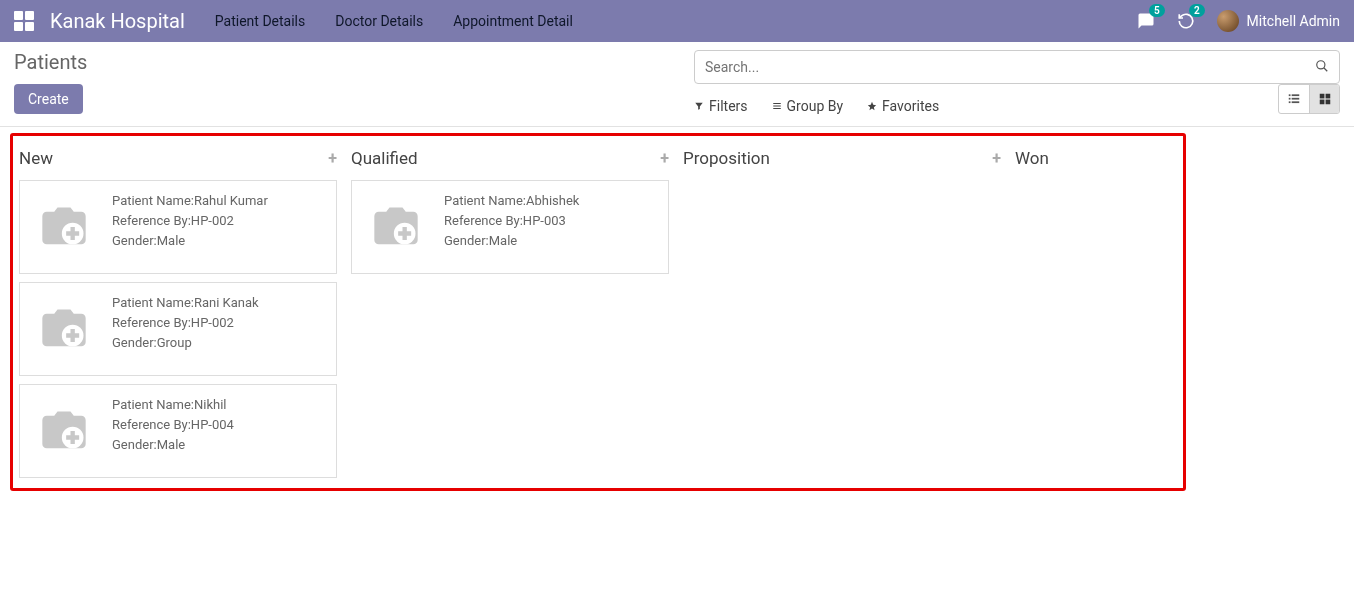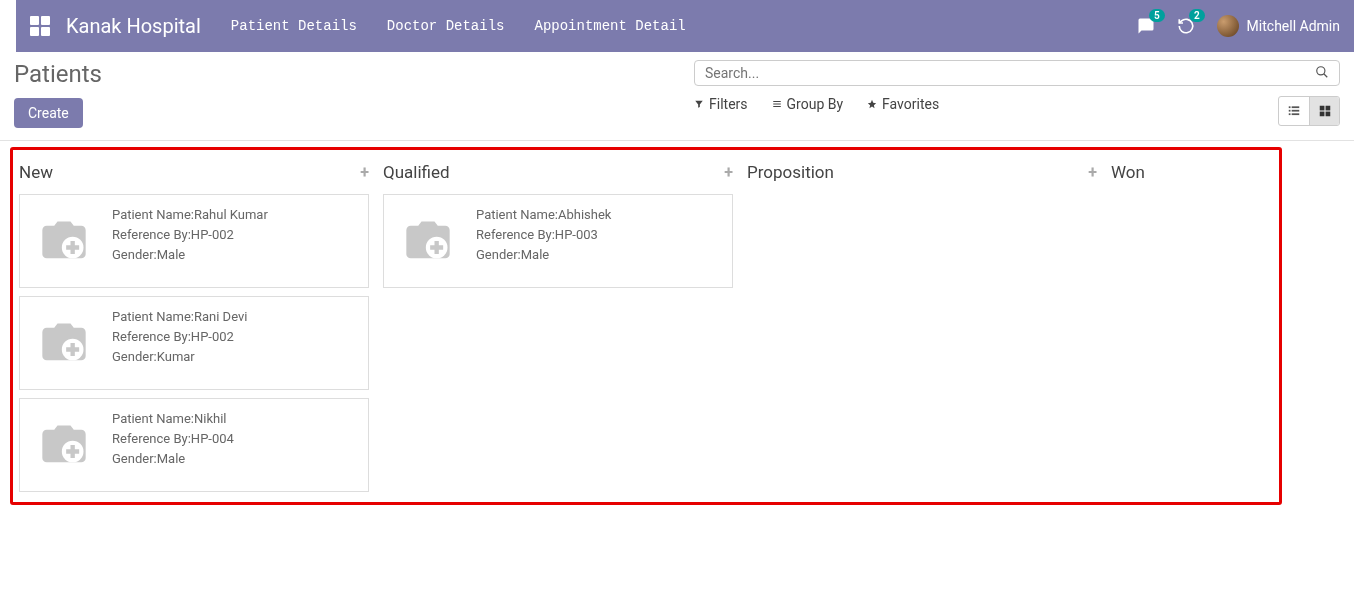--- a/index.html
+++ b/index.html
@@ -1,57 +1,57 @@
 <!DOCTYPE html>
 <html><head>
 <meta charset="utf-8">
 <style>
   * { box-sizing: border-box; margin: 0; padding: 0; font-family: -apple-system, BlinkMacSystemFont, "Segoe UI", Roboto, Helvetica, Arial, sans-serif; }
   body { background: #fff; width: 1354px; height: 611px; overflow: hidden; }
 
   
   .topbar {
-    display: flex; align-items: center; height: 52px;
-    background: #7c7bad; color: #fff; padding: 0 14px; margin-left: 16px;
+    display: flex; align-items: center; height: 42px;
+    background: #7c7bad; color: #fff; padding: 0 14px;
   }
   .apps-icon { width: 20px; height: 20px; display: grid; grid-template-columns: 1fr 1fr; grid-template-rows: 1fr 1fr; gap: 2px; margin-right: 16px; cursor: pointer; }
   .apps-icon > div { background: #fff; border-radius: 1px; }
   .brand { font-size: 20px; font-weight: 400; margin-right: 30px; }
-  .navlink { color: #ffffff; font-size: 14px; margin-right: 30px; cursor: pointer; font-family: Liberation Mono, monospace; }
+  .navlink { color: #0f172a; font-size: 14px; margin-right: 30px; cursor: pointer; }
   .topbar .spacer { flex: 1; }
   .icon-btn { position: relative; margin-right: 22px; cursor: pointer; display: flex; align-items: center; }
   .badge { position: absolute; top: -8px; right: -10px; background: #00a09d; color: #fff; font-size: 10px; padding: 1px 5px; border-radius: 8px; font-weight: 600; }
   .avatar { width: 22px; height: 22px; border-radius: 50%; background: radial-gradient(circle at 30% 30%, #c99c6e, #5d3a1a); margin-right: 8px; }
   .username { font-size: 14px; }
 
   
   .control-panel { border-bottom: 1px solid #e2e2e2; padding: 8px 14px 12px; }
   .cp-row1 { display: flex; align-items: flex-start; gap: 20px; }
   .cp-left { flex: 0 0 660px; }
   .cp-right { flex: 1; position: relative; }
-  .page-title { font-size: 24px; color: #666; margin-bottom: 10px; }
+  .page-title { font-size: 20px; color: #666; margin-bottom: 10px; }
   .btn-create {
     background: #7c7bad; color: #ffffff; border: none; padding: 7px 14px;
     font-size: 14px; border-radius: 4px; cursor: pointer;
   }
-  .search-wrap { border: 1px solid #ccc; border-radius: 4px; display: flex; align-items: center; height: 26px; padding: 0 10px; }
+  .search-wrap { border: 1px solid #ccc; border-radius: 4px; display: flex; align-items: center; height: 34px; padding: 0 10px; }
   .search-wrap input { flex: 1; border: none; outline: none; font-size: 14px; color: #444; }
-  .cp-row2 { display: flex; align-items: flex-start; margin-top: 10px; }
+  .cp-row2 { display: flex; align-items: flex-end; }
   .filter-chip { font-size: 14px; color: #444; margin-right: 24px; cursor: pointer; display: flex; align-items: center; gap: 5px; }
   .filter-chip svg { width: 10px; height: 10px; }
   .cp-row2 .flex-spacer { flex: 1; }
   .view-switch { display: flex; border: 1px solid #ccc; border-radius: 3px; overflow: hidden; }
   .view-btn { width: 30px; height: 28px; display: flex; align-items: center; justify-content: center; cursor: pointer; }
   .view-btn.active { background: #e2e2e2; }
   .view-btn + .view-btn { border-left: 1px solid #ccc; }
 
   
   .kanban { display: flex; padding: 2px 6px; gap: 14px; align-items: flex-start; }
   .highlight-columns { border: 3px solid #e60000; border-radius: 3px; padding: 8px 6px 10px; display: flex; gap: 14px; margin: 4px; }
-  .kcol { width: 350px; }
+  .kcol { width: 318px; }
   .kcol-won { width: 162px; }
   .kcol-header { display: flex; align-items: center; height: 28px; font-size: 17px; color: #444; }
   .kcol-header .plus { margin-left: auto; color: #aaa; cursor: pointer; font-size: 16px; font-weight: bold; }
   .card {
     border: 1px solid #ddd; background: #fff; margin-top: 8px; padding: 10px 12px 10px 8px;
     display: flex; gap: 12px; font-size: 13px; color: #666; line-height: 1.55;
   }
   .card .thumb { width: 72px; height: 72px; display: flex; align-items: center; justify-content: center; }
   .card .thumb svg { width: 52px; height: 52px; }
   .card .lines { display: flex; flex-direction: column; }
@@ -178,23 +178,23 @@
       </div>
       <div class="card">
         <div class="thumb">
           <svg viewBox="0 0 24 24" fill="#c8c8c8">
               <path d="M9 3l-1.5 2H4a2 2 0 0 0-2 2v11a2 2 0 0 0 2 2h16a2 2 0 0 0 2-2V7a2 2 0 0 0-2-2h-3.5L15 3H9z"></path>
               <circle cx="16" cy="15" r="5" fill="#fff"></circle>
               <path fill="#c8c8c8" d="M15 12h2v2h2v2h-2v2h-2v-2h-2v-2h2z"></path>
             </svg>
         </div>
         <div class="lines">
-          <span><span>Patient Name:</span><span>Rani Devi</span></span>
+          <span><span>Patient Name:</span><span>Rani Kanak</span></span>
           <span><span>Reference By:</span><span>HP-002</span></span>
-          <span><span>Gender:</span><span>Kumar</span></span>
+          <span><span>Gender:</span><span>Group</span></span>
         </div>
       </div>
       <div class="card">
         <div class="thumb">
           <svg viewBox="0 0 24 24" fill="#c8c8c8">
               <path d="M9 3l-1.5 2H4a2 2 0 0 0-2 2v11a2 2 0 0 0 2 2h16a2 2 0 0 0 2-2V7a2 2 0 0 0-2-2h-3.5L15 3H9z"></path>
               <circle cx="16" cy="15" r="5" fill="#fff"></circle>
               <path fill="#c8c8c8" d="M15 12h2v2h2v2h-2v2h-2v-2h-2v-2h2z"></path>
             </svg>
         </div>

